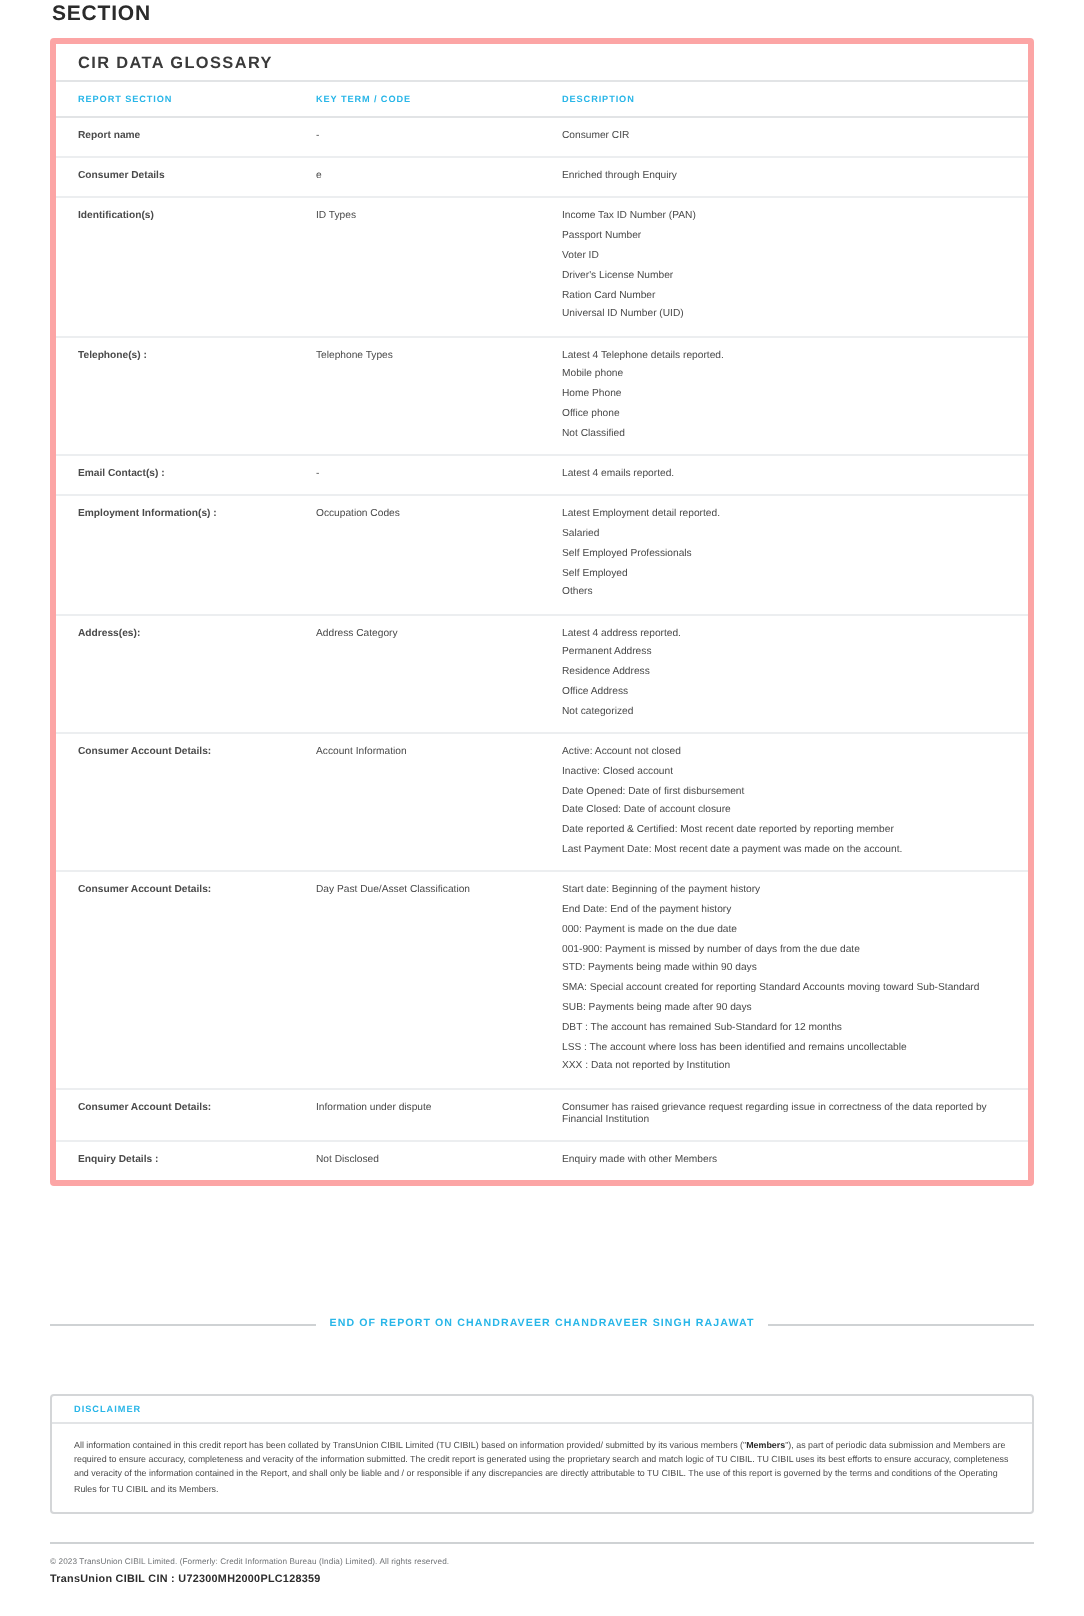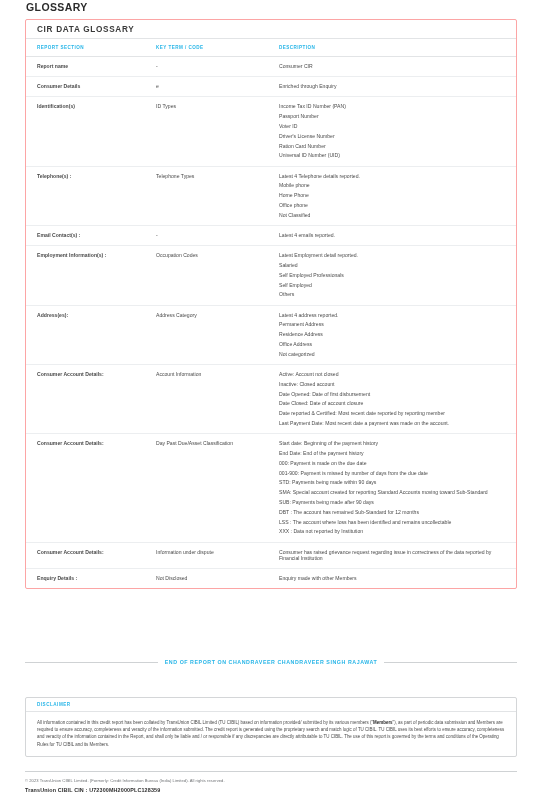--- a/index.html
+++ b/index.html
@@ -31,21 +31,21 @@
     letter-spacing: 0.4px;
     color: #2b2b2b;
   }
 
   
   .card {
     position: absolute;
     left: 25px;
     top: 19px;
     width: 492px;
-    border: 1px solid #fca5a5;
+    border: 3px solid #fca5a5;
     border-radius: 2px;
     background: #fff;
     box-sizing: border-box;
   }
   .card-title {
     height: 19px;
     line-height: 19px;
     padding-left: 11px;
     font-size: 8.2px;
     font-weight: bold;
@@ -172,21 +172,21 @@
     font-weight: bold;
     color: #2d2d2d;
     letter-spacing: 0.15px;
   }
 </style>
 </head>
 <body>
 
 <div class="page">
 
-  <div class="page-title">GLOSSARY</div>
+  <div class="page-title">SECTION</div>
 
   <div class="card">
     <div class="card-title">CIR DATA GLOSSARY</div>
 
     <table class="glossary">
       <colgroup>
         <col class="col-section">
         <col class="col-key">
         <col class="col-desc">
       </colgroup>

